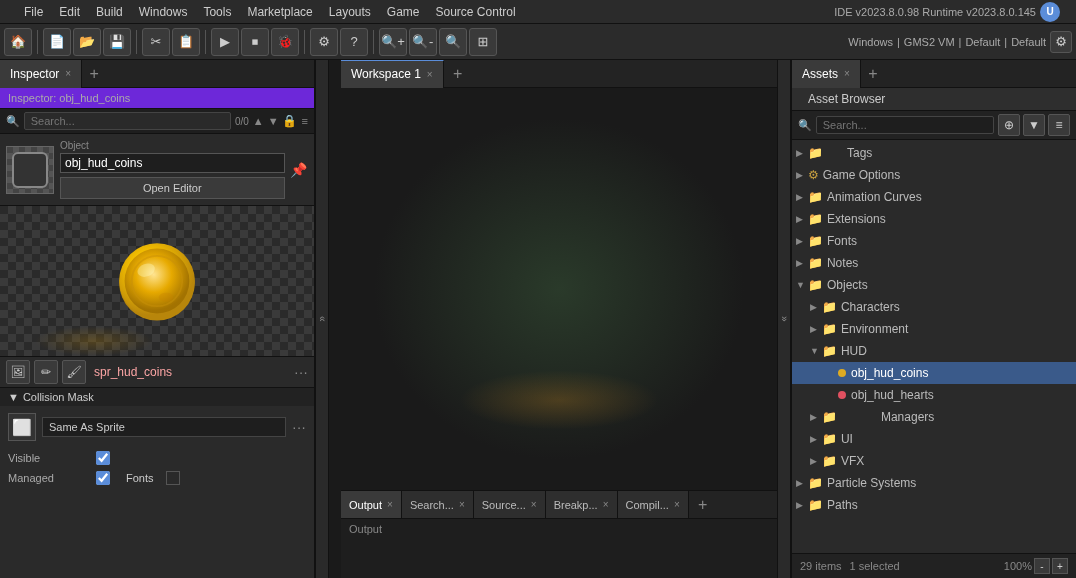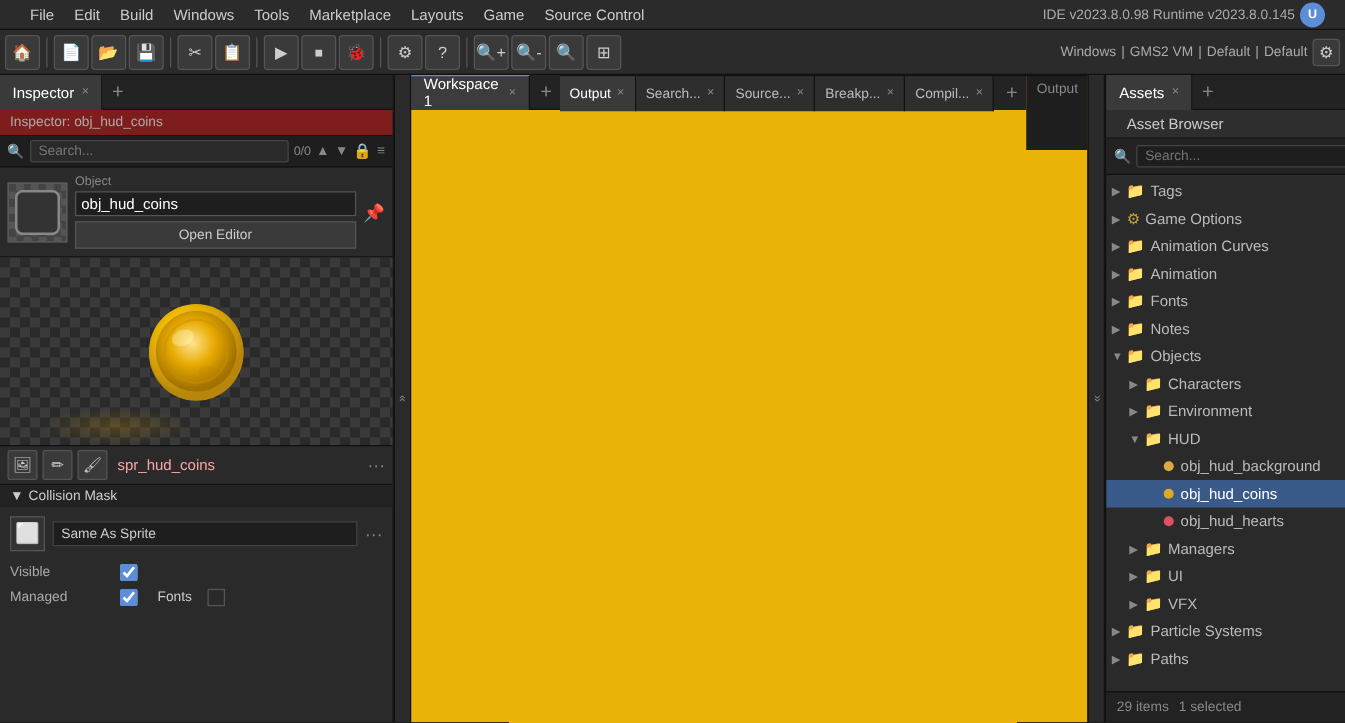--- a/index.html
+++ b/index.html
@@ -150,21 +150,21 @@
       background: #3a3a3a;
       color: #fff;
     }
     .panel-add {
       width: 24px; height: 24px;
       display: flex; align-items: center; justify-content: center;
       color: #888; cursor: pointer; font-size: 16px;
     }
 
     .inspector-header {
-      background: #7f1d1d;
+      background: #6d28d9;
       padding: 4px 8px;
       font-size: 11px;
       color: #aaa;
       border-bottom: 1px solid #111;
     }
 
     .search-bar {
       display: flex;
       align-items: center;
       background: #1e1e1e;
@@ -337,23 +337,24 @@
     .prop-value { font-size: 11px; color: #ccc; }
     .prop-checkbox-empty {
       width: 14px; height: 14px;
       border: 1px solid #555;
       background: #2a2a2a;
     }
 
     
     .workspace-panel {
       flex: 1;
-      background: #eab308;
-      display: flex;
-      flex-direction: row;
+      background: #4d7c0f;
+      display: flex;
+      flex-direction: column;
+      margin-left: 12px;
     }
     .workspace-tab-bar {
       display: flex;
       align-items: center;
       background: #232323;
       height: 28px;
       border-bottom: 1px solid #111;
     }
     .workspace-content {
       flex: 1;
@@ -755,36 +756,36 @@
         <div class="assets-action-btn">⊕</div>
         <div class="assets-action-btn">▼</div>
         <div class="assets-action-btn">≡</div>
       </div>
     </div>
 
     <div class="assets-tree" id="assets-tree">
     <div class="tree-item" style="padding-left: 4px;">
           <span style="width:12px;font-size:9px;color:#888;display:inline-block;flex-shrink:0;">▶</span>
           <span style="font-size:12px;margin-right:4px;color:#c8a040;">📁</span>
-          <span style="font-size:12px;">Tags</span>
+          <span style="font-size:12px;margin-left:20px;">Tags</span>
         </div>
         <div class="tree-item" style="padding-left: 4px;">
           <span style="width:12px;font-size:9px;color:#888;display:inline-block;flex-shrink:0;">▶</span>
           <span style="font-size:12px;margin-right:4px;color:#c8a040;">⚙</span>
           <span style="font-size:12px;">Game Options</span>
         </div>
         <div class="tree-item" style="padding-left: 4px;">
           <span style="width:12px;font-size:9px;color:#888;display:inline-block;flex-shrink:0;">▶</span>
           <span style="font-size:12px;margin-right:4px;color:#c8a040;">📁</span>
           <span style="font-size:12px;">Animation Curves</span>
         </div>
         <div class="tree-item" style="padding-left: 4px;">
           <span style="width:12px;font-size:9px;color:#888;display:inline-block;flex-shrink:0;">▶</span>
           <span style="font-size:12px;margin-right:4px;color:#c8a040;">📁</span>
-          <span style="font-size:12px;">Animation</span>
+          <span style="font-size:12px;">Extensions</span>
         </div>
         <div class="tree-item" style="padding-left: 4px;">
           <span style="width:12px;font-size:9px;color:#888;display:inline-block;flex-shrink:0;">▶</span>
           <span style="font-size:12px;margin-right:4px;color:#c8a040;">📁</span>
           <span style="font-size:12px;">Fonts</span>
         </div>
         <div class="tree-item" style="padding-left: 4px;">
           <span style="width:12px;font-size:9px;color:#888;display:inline-block;flex-shrink:0;">▶</span>
           <span style="font-size:12px;margin-right:4px;color:#c8a040;">📁</span>
           <span style="font-size:12px;">Notes</span>
@@ -801,40 +802,35 @@
         </div>
         <div class="tree-item" style="padding-left: 18px;">
           <span style="width:12px;font-size:9px;color:#888;display:inline-block;flex-shrink:0;">▶</span>
           <span style="font-size:12px;margin-right:4px;color:#c8a040;">📁</span>
           <span style="font-size:12px;">Environment</span>
         </div>
         <div class="tree-item" style="padding-left: 18px;">
           <span style="width:12px;font-size:9px;color:#888;display:inline-block;flex-shrink:0;">▼</span>
           <span style="font-size:12px;margin-right:4px;color:#c8a040;">📁</span>
           <span style="font-size:12px;">HUD</span>
-        </div>
-        <div class="tree-item" style="padding-left: 32px;">
-          <span style="width:14px;display:inline-block;"></span>
-          <span style="width:8px;height:8px;border-radius:50%;background:#ddaa44;display:inline-block;margin-right:5px;flex-shrink:0;"></span>
-          <span style="font-size:12px;">obj_hud_background</span>
         </div>
         <div class="tree-item selected" style="padding-left: 32px;">
           <span style="width:14px;display:inline-block;"></span>
           <span style="width:8px;height:8px;border-radius:50%;background:#ddaa22;display:inline-block;margin-right:5px;flex-shrink:0;"></span>
           <span style="font-size:12px;">obj_hud_coins</span>
         </div>
         <div class="tree-item" style="padding-left: 32px;">
           <span style="width:14px;display:inline-block;"></span>
           <span style="width:8px;height:8px;border-radius:50%;background:#e05060;display:inline-block;margin-right:5px;flex-shrink:0;"></span>
           <span style="font-size:12px;">obj_hud_hearts</span>
         </div>
         <div class="tree-item" style="padding-left: 18px;">
           <span style="width:12px;font-size:9px;color:#888;display:inline-block;flex-shrink:0;">▶</span>
           <span style="font-size:12px;margin-right:4px;color:#c8a040;">📁</span>
-          <span style="font-size:12px;">Managers</span>
+          <span style="font-size:12px;margin-left:40px;">Managers</span>
         </div>
         <div class="tree-item" style="padding-left: 18px;">
           <span style="width:12px;font-size:9px;color:#888;display:inline-block;flex-shrink:0;">▶</span>
           <span style="font-size:12px;margin-right:4px;color:#c8a040;">📁</span>
           <span style="font-size:12px;">UI</span>
         </div>
         <div class="tree-item" style="padding-left: 18px;">
           <span style="width:12px;font-size:9px;color:#888;display:inline-block;flex-shrink:0;">▶</span>
           <span style="font-size:12px;margin-right:4px;color:#c8a040;">📁</span>
           <span style="font-size:12px;">VFX</span>

